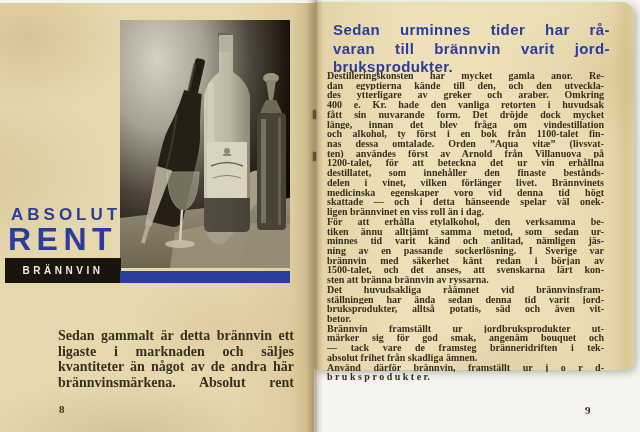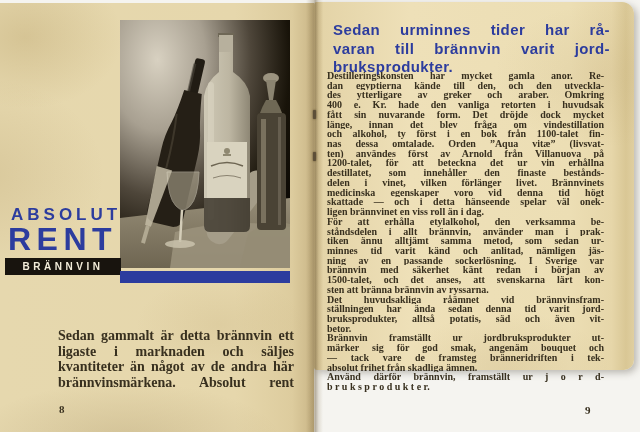--- a/index.html
+++ b/index.html
@@ -33,21 +33,21 @@
     border-radius:1px; box-shadow:0 0 2px rgba(60,45,20,0.8); }
   .staple-1 { top:110px; } .staple-2 { top:152px; }
 
   .photo { position:absolute; left:120px; top:17px; width:170px; height:248px; background:#1a1712; overflow:hidden; }
   .photo svg { display:block; }
 
   .title-absolut { position:absolute; left:11px; top:203px; font-family:"Liberation Sans",sans-serif;
     font-weight:bold; font-size:17px; letter-spacing:4px; color:var(--accent); line-height:1; }
   .title-rent { position:absolute; left:8px; top:220px; font-family:"Liberation Sans",sans-serif;
     font-weight:bold; font-size:32px; letter-spacing:5.5px; color:var(--accent); line-height:1;text-align:right; }
-  .banner { position:absolute; left:5px; top:255px; width:116px; height:17px; background:#18140e;
+  .banner { position:absolute; left:5px; top:255px; width:116px; height:25px; background:#18140e;
     color:#f2ecd9; font-family:"Liberation Sans",sans-serif; font-weight:bold; font-size:10px;
     letter-spacing:3.5px; display:flex; align-items:center; justify-content:center; }
   .blue-bar { position:absolute; left:120px; top:268px; width:170px; height:12px; background:var(--accent); }
 
   .jline { text-align:justify; text-align-last:justify; overflow:hidden; }
   .jline-last { text-align-last:left; }
 
   .left-body { position:absolute; left:58px; top:325px; width:236px;
     font-weight:bold; font-size:14px; color:var(--ink); }
   .left-body .jline { height:15.6px; line-height:15.6px; }
@@ -175,21 +175,20 @@
         <div class="jline">och alkohol, ty först i en bok från 1100-talet fin-</div>
         <div class="jline">nas dessa omtalade. Orden ”Aqua vitæ” (livsvat-</div>
         <div class="jline">ten) användes först av Arnold från Villanuova på</div>
         <div class="jline">1200-talet, för att beteckna det ur vin erhållna</div>
         <div class="jline">destillatet, som innehåller den finaste bestånds-</div>
         <div class="jline">delen i vinet, vilken förlänger livet. Brännvinets</div>
         <div class="jline">medicinska egenskaper voro vid denna tid högt</div>
         <div class="jline">skattade — och i detta hänseende spelar väl onek-</div>
         <div class="jline jline-last">ligen brännvinet en viss roll än i dag.</div>
         <div class="jline">För att erhålla etylalkohol, den verksamma be-</div>
-        <div class="jline">ståndsdelen i allt brännvin, använder man i prak-</div>
         <div class="jline">tiken ännu alltjämt samma metod, som sedan ur-</div>
         <div class="jline">minnes tid varit känd och anlitad, nämligen jäs-</div>
         <div class="jline">ning av en passande sockerlösning.  I Sverige var</div>
         <div class="jline">brännvin med säkerhet känt redan i början av</div>
         <div class="jline">1500-talet, och det anses, att svenskarna lärt kon-</div>
         <div class="jline jline-last">sten att bränna brännvin av ryssarna.</div>
         <div class="jline">Det huvudsakliga råämnet vid brännvinsfram-</div>
         <div class="jline">ställningen har ända sedan denna tid varit jord-</div>
         <div class="jline">bruksprodukter, alltså potatis, säd och även vit-</div>
         <div class="jline jline-last">betor.</div>

